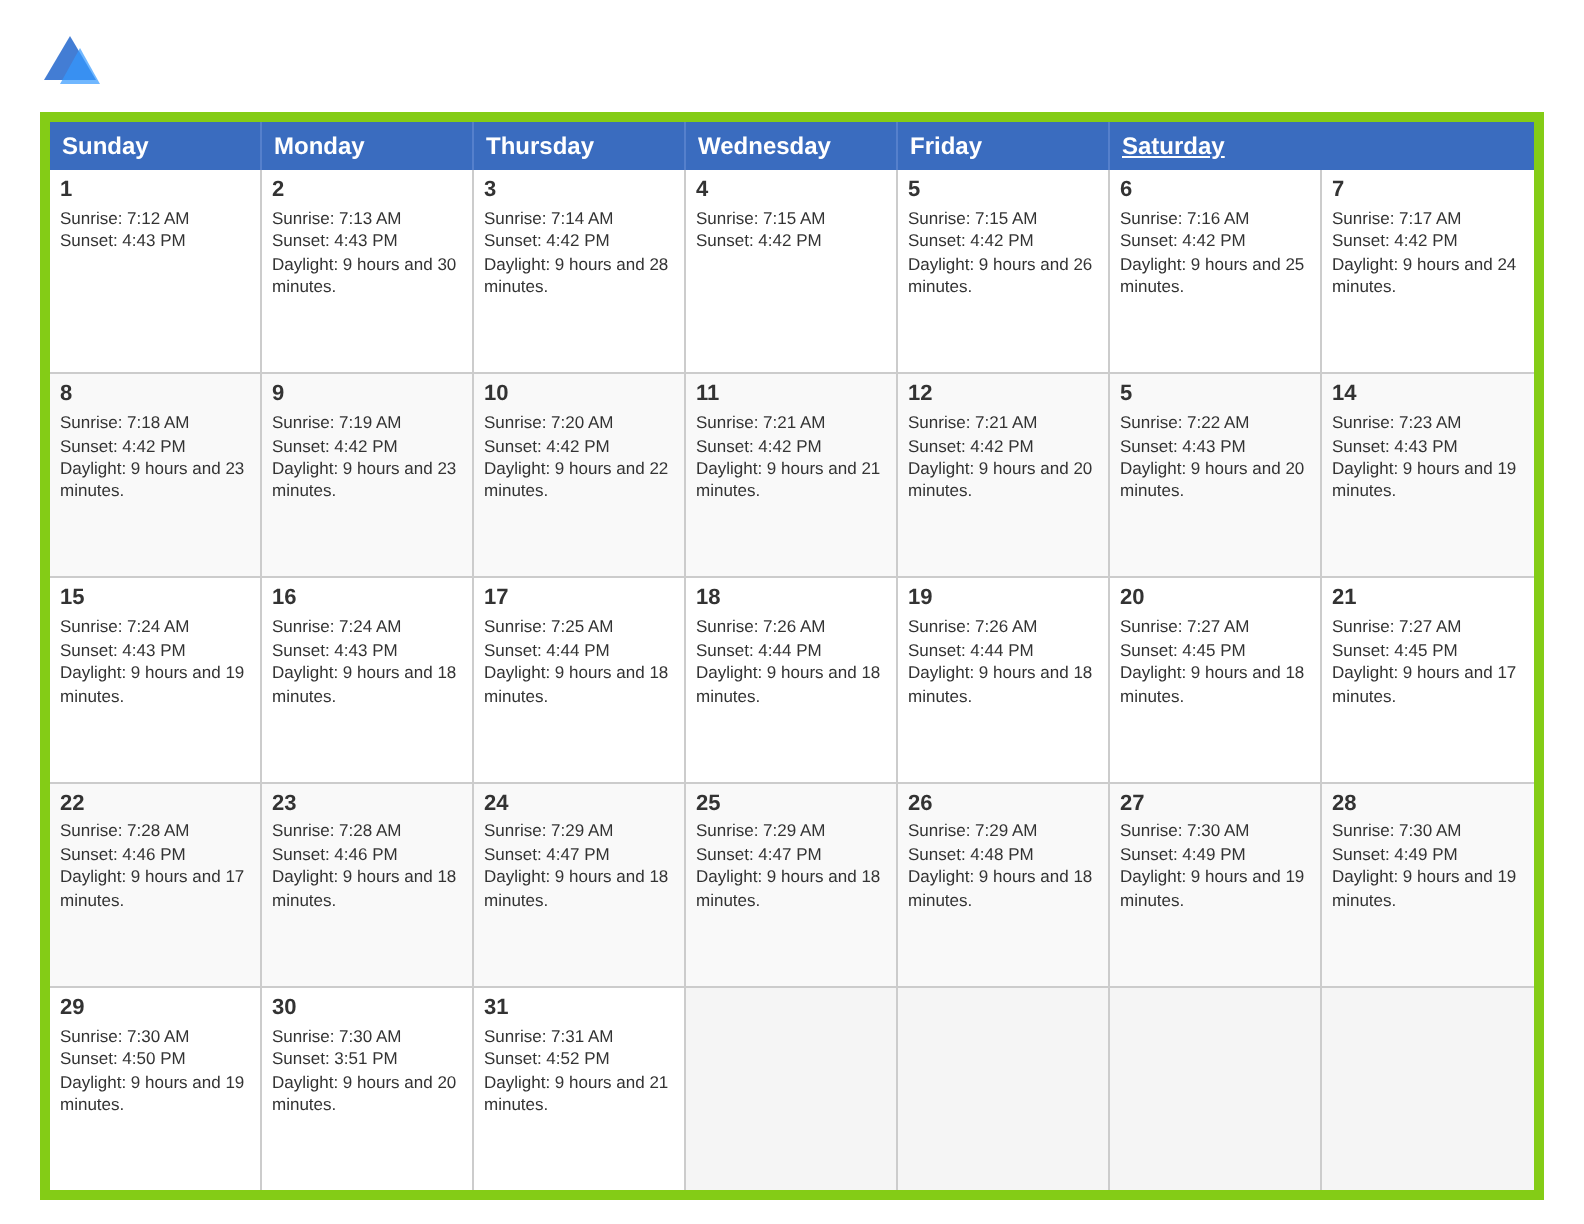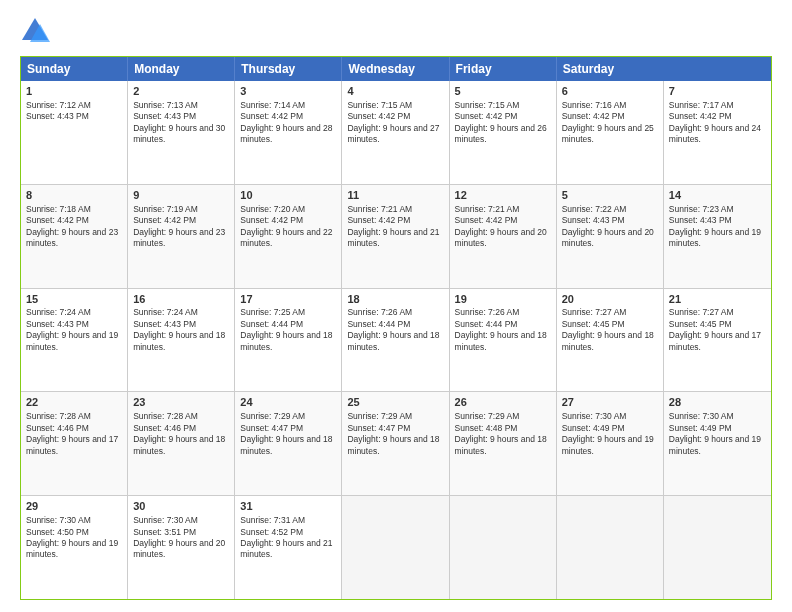--- a/index.html
+++ b/index.html
@@ -57,36 +57,36 @@
       line-height: 1.1;
     }
     .title-sub {
       font-size: 15px;
       color: #555;
     }
     .calendar {
       flex: 1;
       display: flex;
       flex-direction: column;
-      border: 1px solid #84cc16;
+      border: 5px solid #84cc16;
     }
     .cal-header {
       display: grid;
       grid-template-columns: repeat(7, 1fr);
       background: #3a6cbf;
     }
     .cal-header-cell {
       color: #fff;
       font-size: 12px;
       font-weight: bold;
       padding: 5px 6px;
       text-align: left;
       border-right: 1px solid #5580cc;
     }
-    .cal-header-cell:last-child { border-right: none; }
+    .cal-header-cell:last-child { border-right: none; text-decoration: underline; }
     .cal-body {
       flex: 1;
       display: flex;
       flex-direction: column;
     }
     .cal-row {
       display: grid;
       grid-template-columns: repeat(7, 1fr);
       flex: 1;
       border-bottom: 1px solid #ccc;
@@ -139,21 +139,21 @@
         <div class="cal-header-cell">Thursday</div>
         <div class="cal-header-cell">Wednesday</div>
         <div class="cal-header-cell">Friday</div>
         <div class="cal-header-cell">Saturday</div>
       </div>
     <div class="cal-body">
     <div class="cal-row">
           <div class="cal-cell"><span class="day-num">1</span><span>Sunrise: 7:12 AM</span><br><span>Sunset: 4:43 PM</span><br></div>
           <div class="cal-cell"><span class="day-num">2</span><span>Sunrise: 7:13 AM</span><br><span>Sunset: 4:43 PM</span><br><span>Daylight: 9 hours and 30 minutes.</span></div>
           <div class="cal-cell"><span class="day-num">3</span><span>Sunrise: 7:14 AM</span><br><span>Sunset: 4:42 PM</span><br><span>Daylight: 9 hours and 28 minutes.</span></div>
-          <div class="cal-cell"><span class="day-num">4</span><span>Sunrise: 7:15 AM</span><br><span>Sunset: 4:42 PM</span><br><span>Daylight: 9 hours and 27 minutes.</span></div>
+          <div class="cal-cell"><span class="day-num">4</span><span>Sunrise: 7:15 AM</span><br><span>Sunset: 4:42 PM</span><br></div>
           <div class="cal-cell"><span class="day-num">5</span><span>Sunrise: 7:15 AM</span><br><span>Sunset: 4:42 PM</span><br><span>Daylight: 9 hours and 26 minutes.</span></div>
           <div class="cal-cell"><span class="day-num">6</span><span>Sunrise: 7:16 AM</span><br><span>Sunset: 4:42 PM</span><br><span>Daylight: 9 hours and 25 minutes.</span></div>
           <div class="cal-cell"><span class="day-num">7</span><span>Sunrise: 7:17 AM</span><br><span>Sunset: 4:42 PM</span><br><span>Daylight: 9 hours and 24 minutes.</span></div>
         </div>
         <div class="cal-row">
           <div class="cal-cell alt"><span class="day-num">8</span><span>Sunrise: 7:18 AM</span><br><span>Sunset: 4:42 PM</span><br><span>Daylight: 9 hours and 23 minutes.</span></div>
           <div class="cal-cell alt"><span class="day-num">9</span><span>Sunrise: 7:19 AM</span><br><span>Sunset: 4:42 PM</span><br><span>Daylight: 9 hours and 23 minutes.</span></div>
           <div class="cal-cell alt"><span class="day-num">10</span><span>Sunrise: 7:20 AM</span><br><span>Sunset: 4:42 PM</span><br><span>Daylight: 9 hours and 22 minutes.</span></div>
           <div class="cal-cell alt"><span class="day-num">11</span><span>Sunrise: 7:21 AM</span><br><span>Sunset: 4:42 PM</span><br><span>Daylight: 9 hours and 21 minutes.</span></div>
           <div class="cal-cell alt"><span class="day-num">12</span><span>Sunrise: 7:21 AM</span><br><span>Sunset: 4:42 PM</span><br><span>Daylight: 9 hours and 20 minutes.</span></div>

